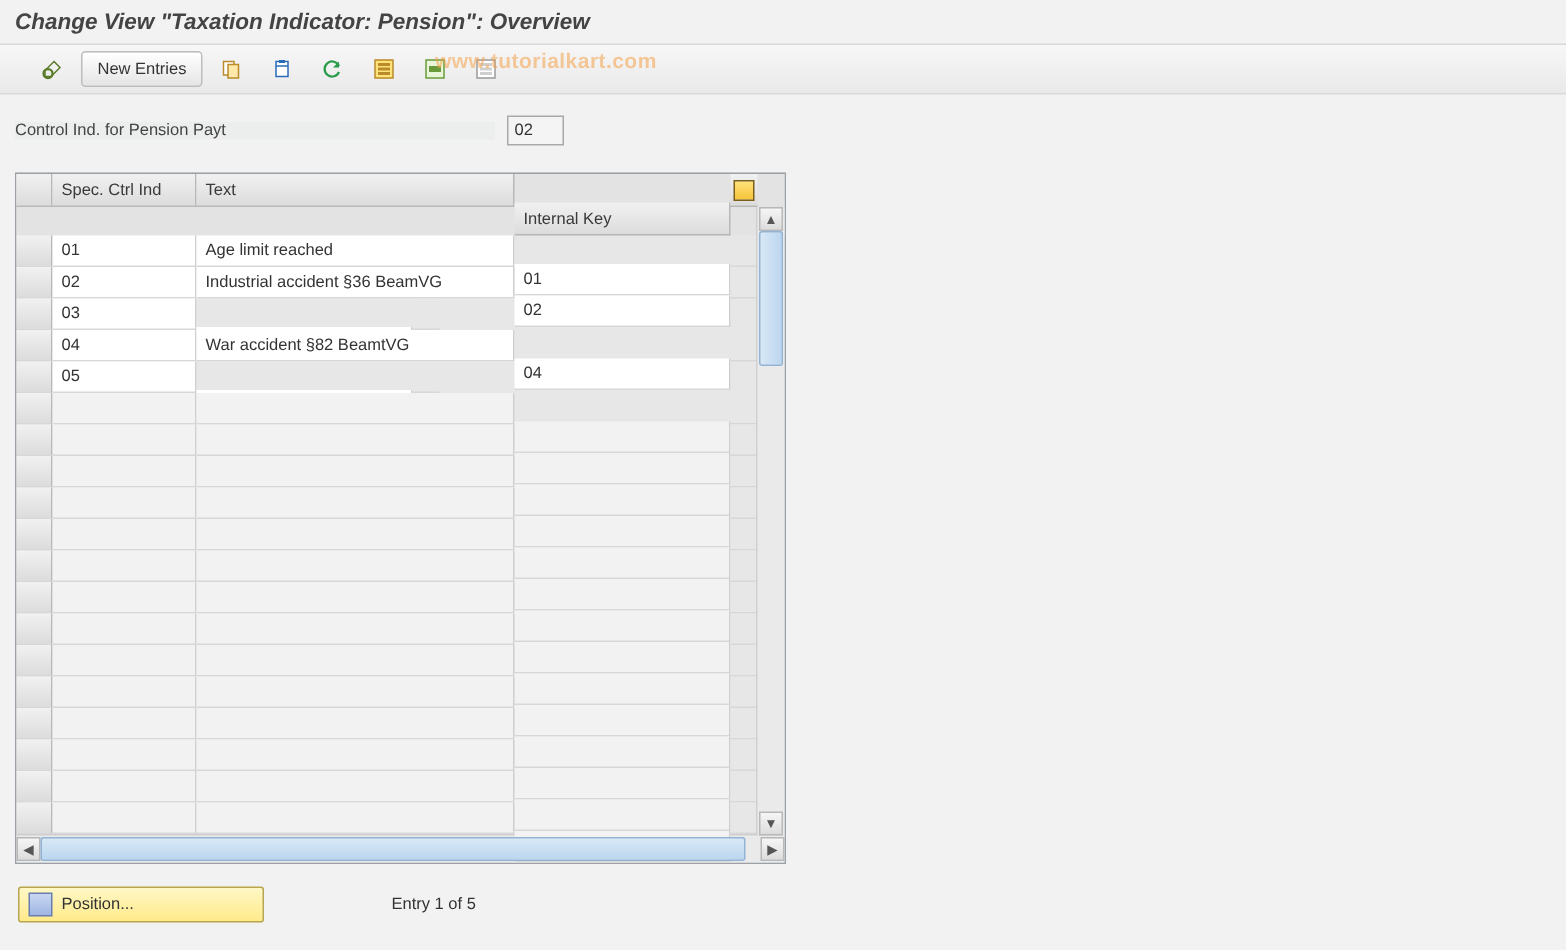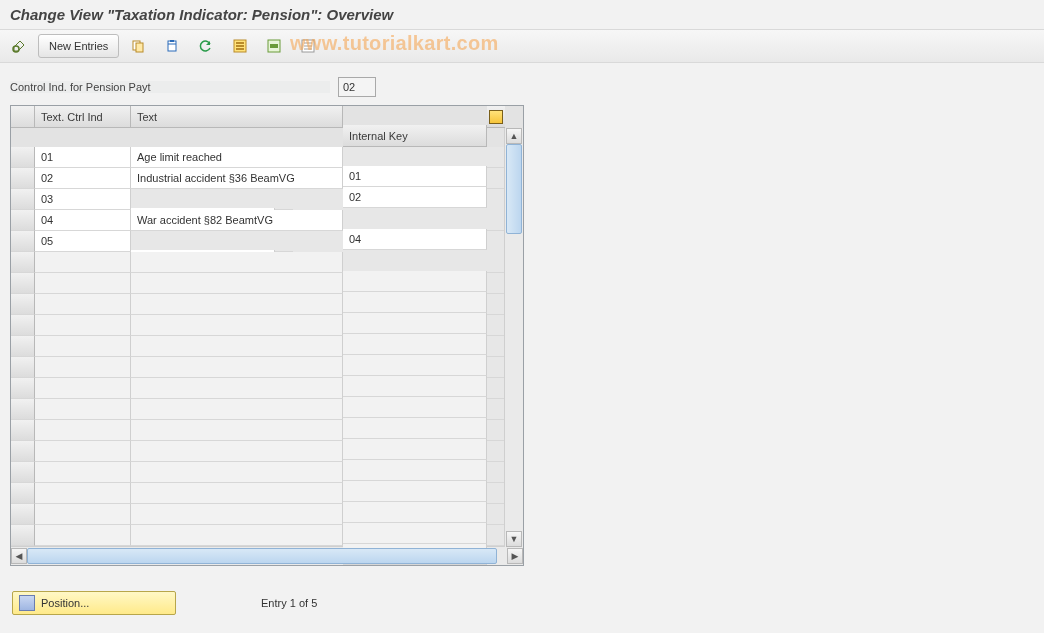--- a/index.html
+++ b/index.html
@@ -19,21 +19,21 @@
   }
   .title-text {
     font-weight: bold;
     font-style: italic;
     color: #444;
     font-size: 15px;
   }
   .toolbar {
     display: flex;
     align-items: flex-start;
-    padding: 4px 4px;
+    padding: 4px 20px;
     gap: 4px;
     border-bottom: 1px solid #d9d9d9;
     background: linear-gradient(#f7f7f7,#e9e9e9);
     position: relative;
   }
   .tb-btn {
     display: inline-flex;
     align-items: center;
     justify-content: center;
     min-width: 20px;
@@ -53,34 +53,34 @@
     align-items: center;
     cursor: pointer;
     font-size: 11px;
     color: #333;
   }
   .watermark {
     position: absolute;
     left: 290px;
     top: 2px;
     color: #f6a24a;
-    font-size: 20px;
+    font-size: 14px;
     font-weight: 600;
     opacity: 0.55;
     letter-spacing: 0.3px;
     pointer-events: none;
   }
   .content {
     padding: 14px 10px 10px 10px;
   }
   .form-row {
     display: flex;
     align-items: center;
     gap: 8px;
-    margin-bottom: 8px;
+    margin-bottom: 18px;
   }
   .form-label {
     width: 320px;
     color: #444;
     background: #eceded;
   }
   .form-input {
     width: 28px;
     height: 18px;
     border: 1px solid #a9a9a9;
@@ -299,21 +299,21 @@
 <div class="content">
 
   <div class="form-row">
     <span class="form-label">Control Ind. for Pension Payt</span>
     <input class="form-input" readonly="" value="02" style="">
   </div>
 
   <div class="table-container">
     <div class="table-header">
       <div class="th col-sel"></div>
-      <div class="th col-ind">Text. Ctrl Ind</div>
+      <div class="th col-ind">Spec. Ctrl Ind</div>
       <div class="th col-text">Text</div>
       <div class="th col-key">Internal Key</div>
       <div class="th col-conf"><span class="conf-icon"></span></div>
     </div>
     <div class="table-body" id="table-body">
         <div class="tr data">
           <div class="td col-sel"></div>
           <div class="td col-ind">01</div>
           <div class="td col-text selected">Age limit reached</div>
           <div class="td col-key">01</div>

